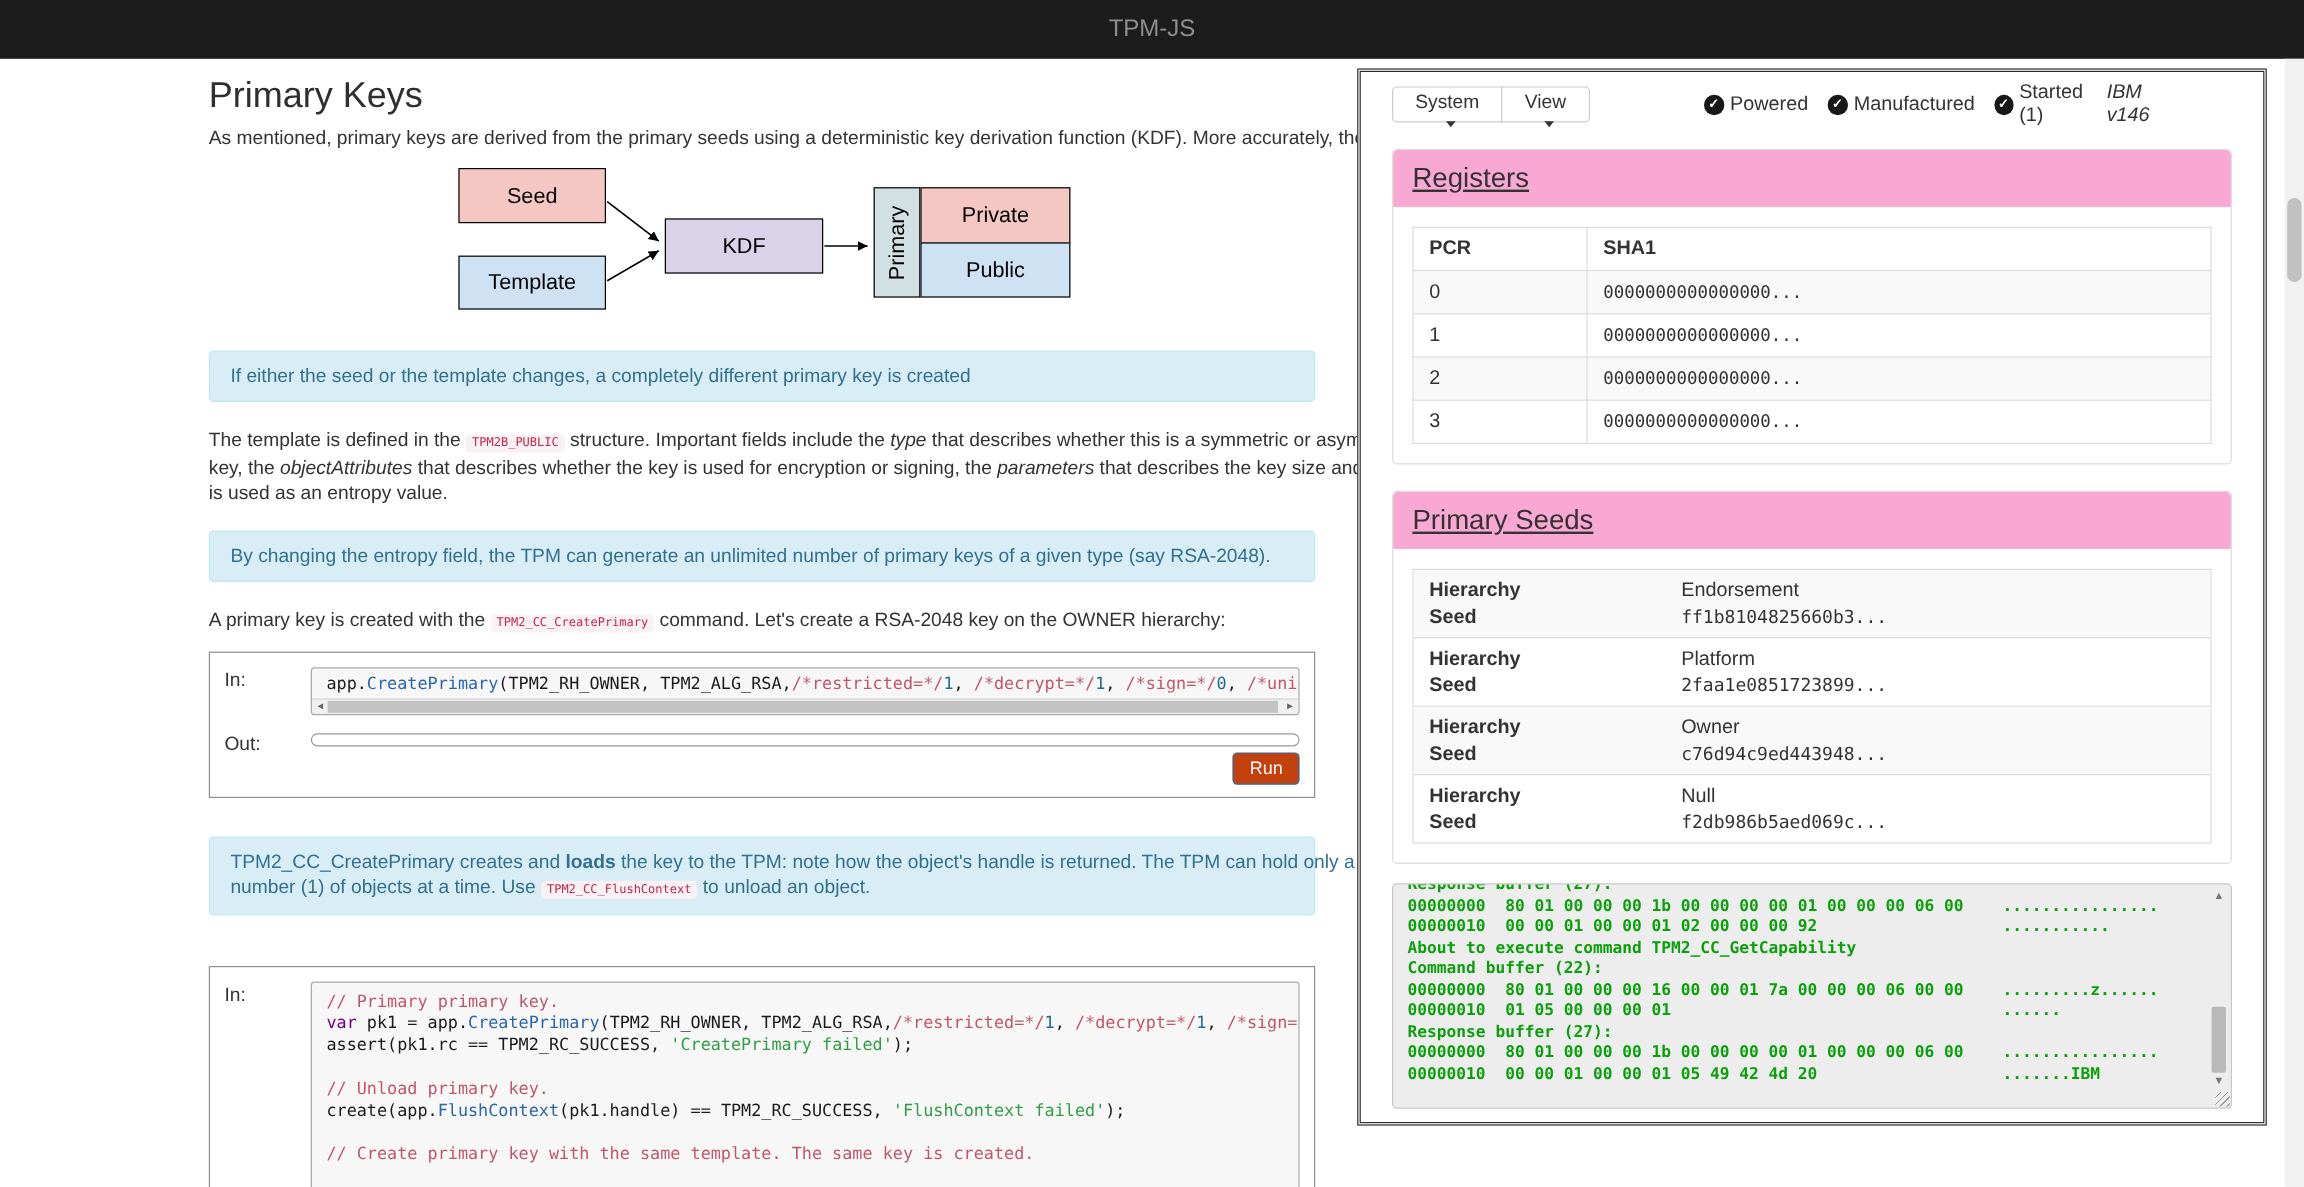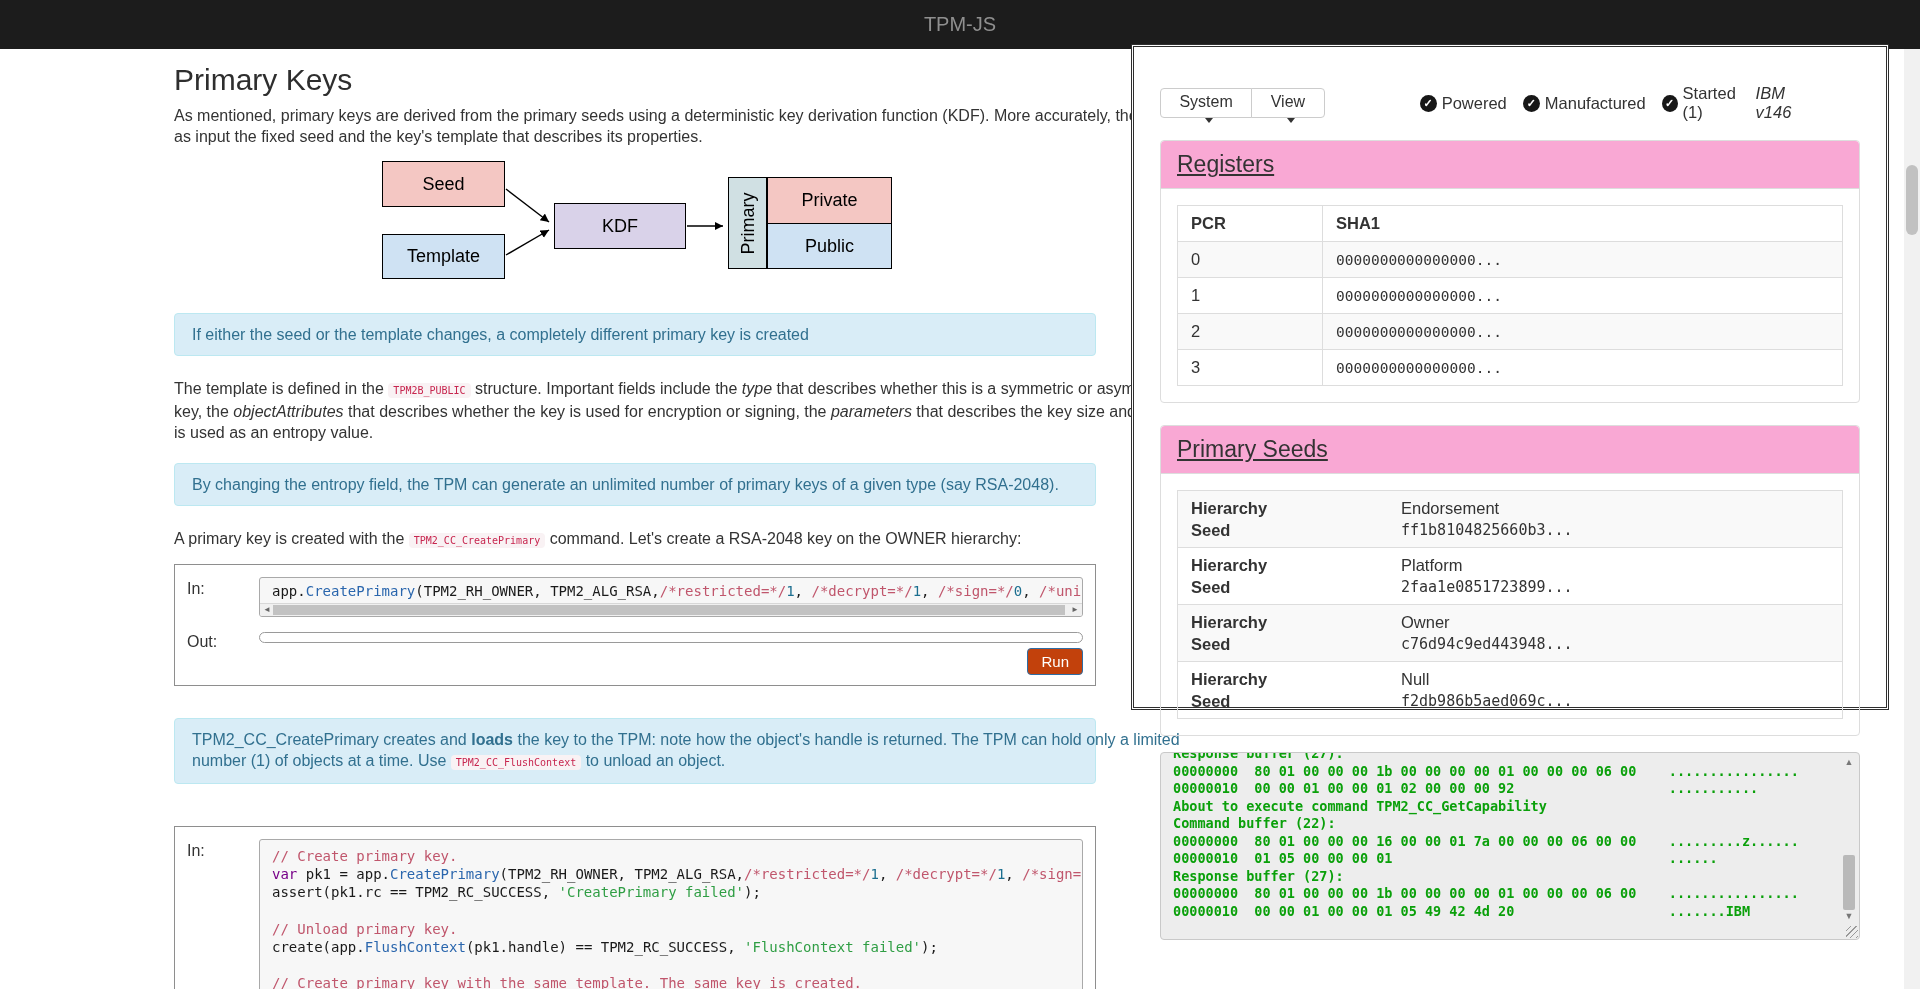--- a/index.html
+++ b/index.html
@@ -65,22 +65,22 @@
 
   
   .code-box2{margin-top:42px;border:1px solid #8e8e8e;height:400px;padding:12px;display:flex;}
   .code-area2{flex:1;border:1px solid #a9a9a9;border-radius:3px;background:#f7f7f7;padding:7px 12px;
     overflow:hidden;}
   .code-area2 .code-line{font-family:"DejaVu Sans Mono",monospace;font-size:14px;line-height:18.2px;white-space:pre;}
   .tok-p{color:#1a1a1a}.tok-c{color:#c0566c}.tok-k{color:#770088}
   .tok-f{color:#2a66ad}.tok-n{color:#1b6e8f}.tok-s{color:#2f9e44}
 
   
-  .tpm-panel{position:absolute;left:1131px;top:44px;width:758px;height:666px;border:3px double #2e2e2e;
-    background:#fff;padding:41px 26px;}
+  .tpm-panel{position:absolute;left:1131px;top:57px;width:758px;height:881px;border:3px double #2e2e2e;
+    background:#fff;padding:12px 26px;}
   .controls-row{display:flex;align-items:center;height:30px;}
   .btn{background:#fff;border:1px solid #ccc;color:#333;font-size:16px;padding:4px 12px;height:30px;cursor:pointer;}
   .btn-first{border-radius:4px 0 0 4px;}
   .btn-last{border-radius:0 4px 4px 0;margin-left:-1px;}
   .caret{display:inline-block;width:0;height:0;border-top:5px solid #333;border-left:4px solid transparent;
     border-right:4px solid transparent;margin-left:6px;vertical-align:middle;}
   .status-group{display:flex;align-items:center;margin-left:95px;gap:16px;font-size:16.5px;color:#333;}
   .status-item{display:flex;align-items:center;gap:5px;}
   .check-icon{display:inline-block;width:17px;height:17px;border-radius:50%;background:#171717;color:#fff;
     font-size:11px;line-height:17px;text-align:center;font-weight:bold;}
@@ -132,21 +132,20 @@
 <div class="page-scrollbar">
   <div class="page-scroll-thumb"></div>
 </div>
 
 <div class="left-col">
 
   <h1 class="page-title">Primary Keys</h1>
 
   <p class="para">
     <span class="ln">As mentioned, primary keys are derived from the primary seeds using a deterministic key derivation function (KDF). More accurately, the KDF takes</span>
-    <span class="ln">as input the fixed seed and the key's template that describes its properties.</span>
   </p>
 
   <div class="diagram">
     <svg width="922" height="128">
       <defs>
         <marker id="ah" markerWidth="8" markerHeight="8" refX="6" refY="3" orient="auto">
           <path d="M0,0 L6,3 L0,6 z" fill="#000"></path>
         </marker>
       </defs>
       <line x1="332" y1="28" x2="375" y2="61" stroke="#000" stroke-width="1.4" marker-end="url(#ah)"></line>
@@ -201,21 +200,21 @@
   </div>
 
   <div class="alert alert-flush">
     <span class="ln"><span>TPM2_CC_CreatePrimary creates and </span><span class="b">loads</span><span> the key to the TPM: note how the object's handle is returned. The TPM can hold only a limited</span></span>
     <span class="ln"><span>number (1) of objects at a time. Use </span><span class="chip">TPM2_CC_FlushContext</span><span> to unload an object.</span></span>
   </div>
 
   <div class="code-box2">
     <div class="io-label">In:</div>
     <div class="code-area2">
-        <div class="code-line"><span class="tok-c">// Create primary key.</span></div>
+        <div class="code-line"><span class="tok-c">// Primary primary key.</span></div>
         <div class="code-line"><span class="tok-k">var</span><span class="tok-p"> pk1 = app.</span><span class="tok-f">CreatePrimary</span><span class="tok-p">(TPM2_RH_OWNER, TPM2_ALG_RSA,</span><span class="tok-c">/*restricted=*/</span><span class="tok-n">1</span><span class="tok-p">, </span><span class="tok-c">/*decrypt=*/</span><span class="tok-n">1</span><span class="tok-p">, </span><span class="tok-c">/*sign=*/</span></div>
         <div class="code-line"><span class="tok-p">assert(pk1.rc == TPM2_RC_SUCCESS, </span><span class="tok-s">'CreatePrimary failed'</span><span class="tok-p">);</span></div>
         <div class="code-line">&nbsp;</div>
         <div class="code-line"><span class="tok-c">// Unload primary key.</span></div>
         <div class="code-line"><span class="tok-p">create(app.</span><span class="tok-f">FlushContext</span><span class="tok-p">(pk1.handle) == TPM2_RC_SUCCESS, </span><span class="tok-s">'FlushContext failed'</span><span class="tok-p">);</span></div>
         <div class="code-line">&nbsp;</div>
         <div class="code-line"><span class="tok-c">// Create primary key with the same template. The same key is created.</span></div>
       </div>
   </div>
 

